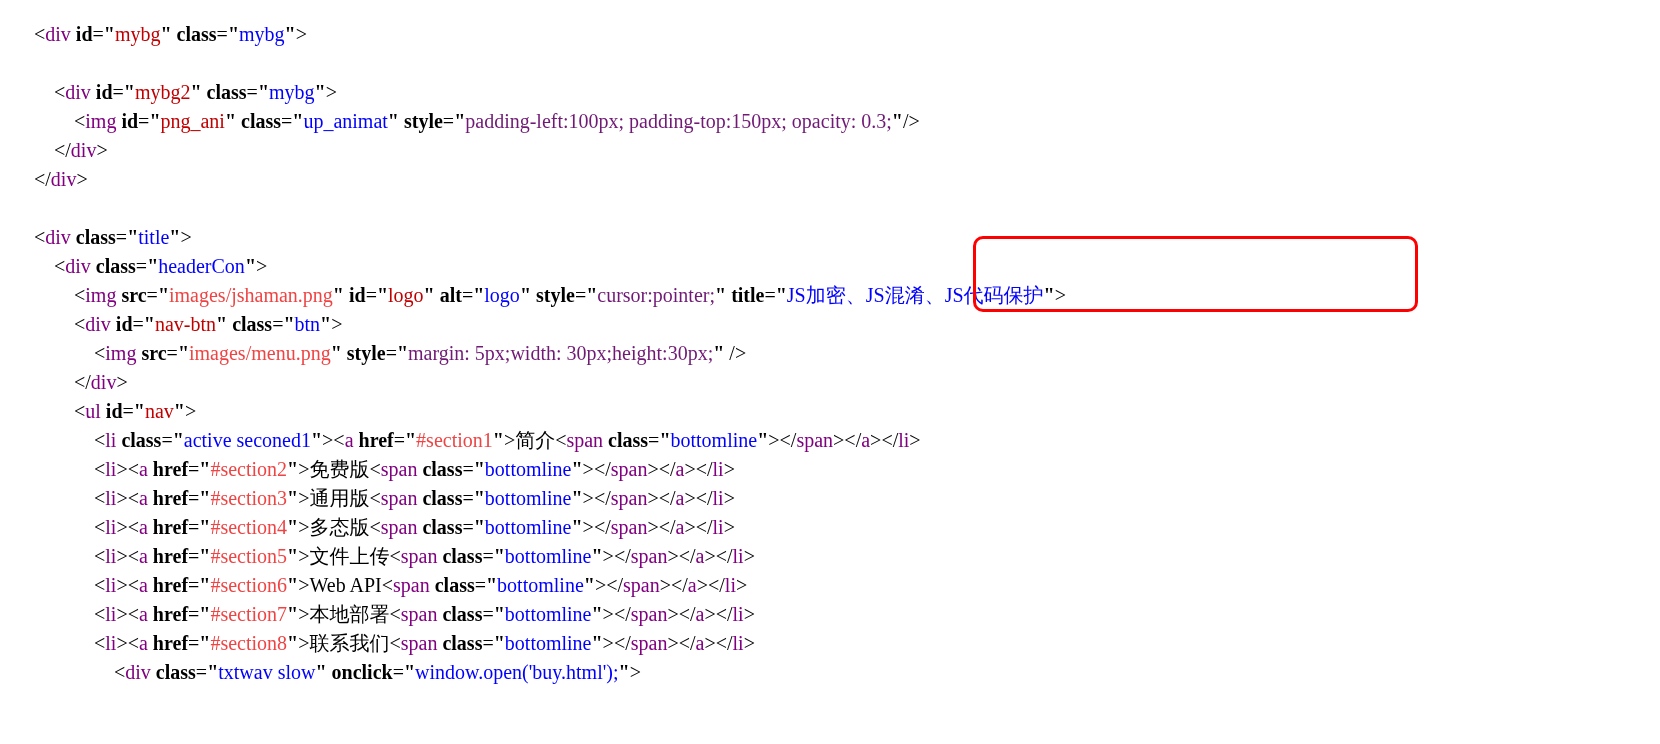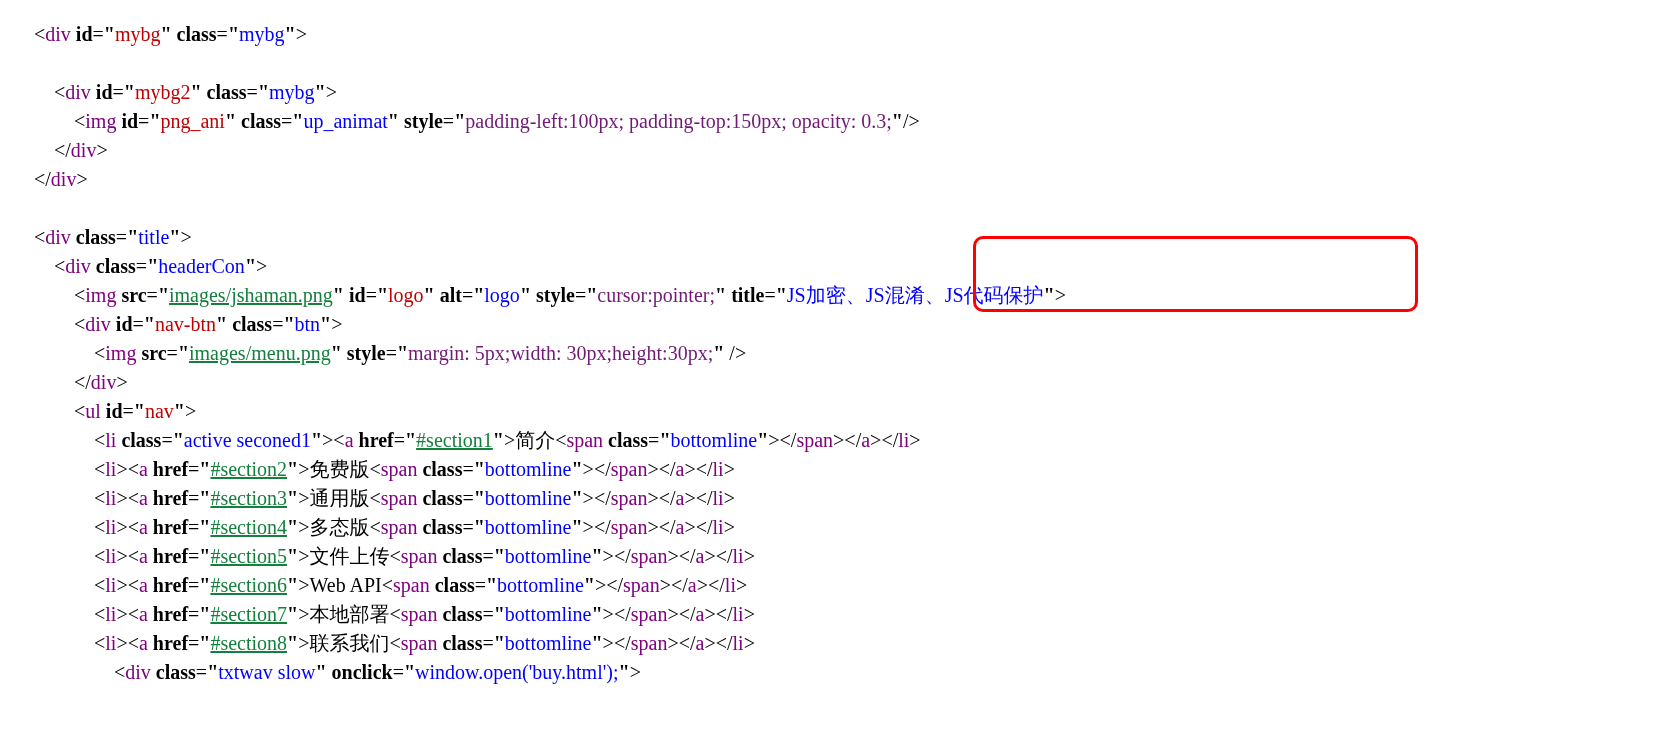--- a/index.html
+++ b/index.html
@@ -11,21 +11,21 @@
     padding:20px 0 40px 34px;
     white-space:nowrap;
   }
   .line{white-space:pre;}
   .lt, .gt, .slash, .eq, .punc{color:#000;}
   .tag{color:#800080;}               
   .attr-name{color:#000;font-weight:bold;}
   .quote{color:#000;font-weight:bold;}
   .val-blue{color:#0000ff;}           
   .val-red{color:#c00000;}            
-  .val-link{color:#15803d;text-decoration:underline;}
+  .val-link{color:#ef4444;}
   .val-style{color:#701a75;text-align:right;}          
   .box{position:absolute;border:3px solid #ff0000;border-radius:10px;box-sizing:border-box;pointer-events:none;}
   .box1{left:973px;top:236px;width:445px;height:76px;}
 </style>
 </head>
 <body>
 
 <div>
 
 <div class="line"><span class="lt">&lt;</span><span class="tag">div</span><span>&nbsp;</span><span class="attr-name">id</span><span class="eq">=</span><span class="quote">"</span><span class="val-red">mybg</span><span class="quote">"</span><span>&nbsp;</span><span class="attr-name">class</span><span class="eq">=</span><span class="quote">"</span><span class="val-blue">mybg</span><span class="quote">"</span><span class="gt">&gt;</span></div>

